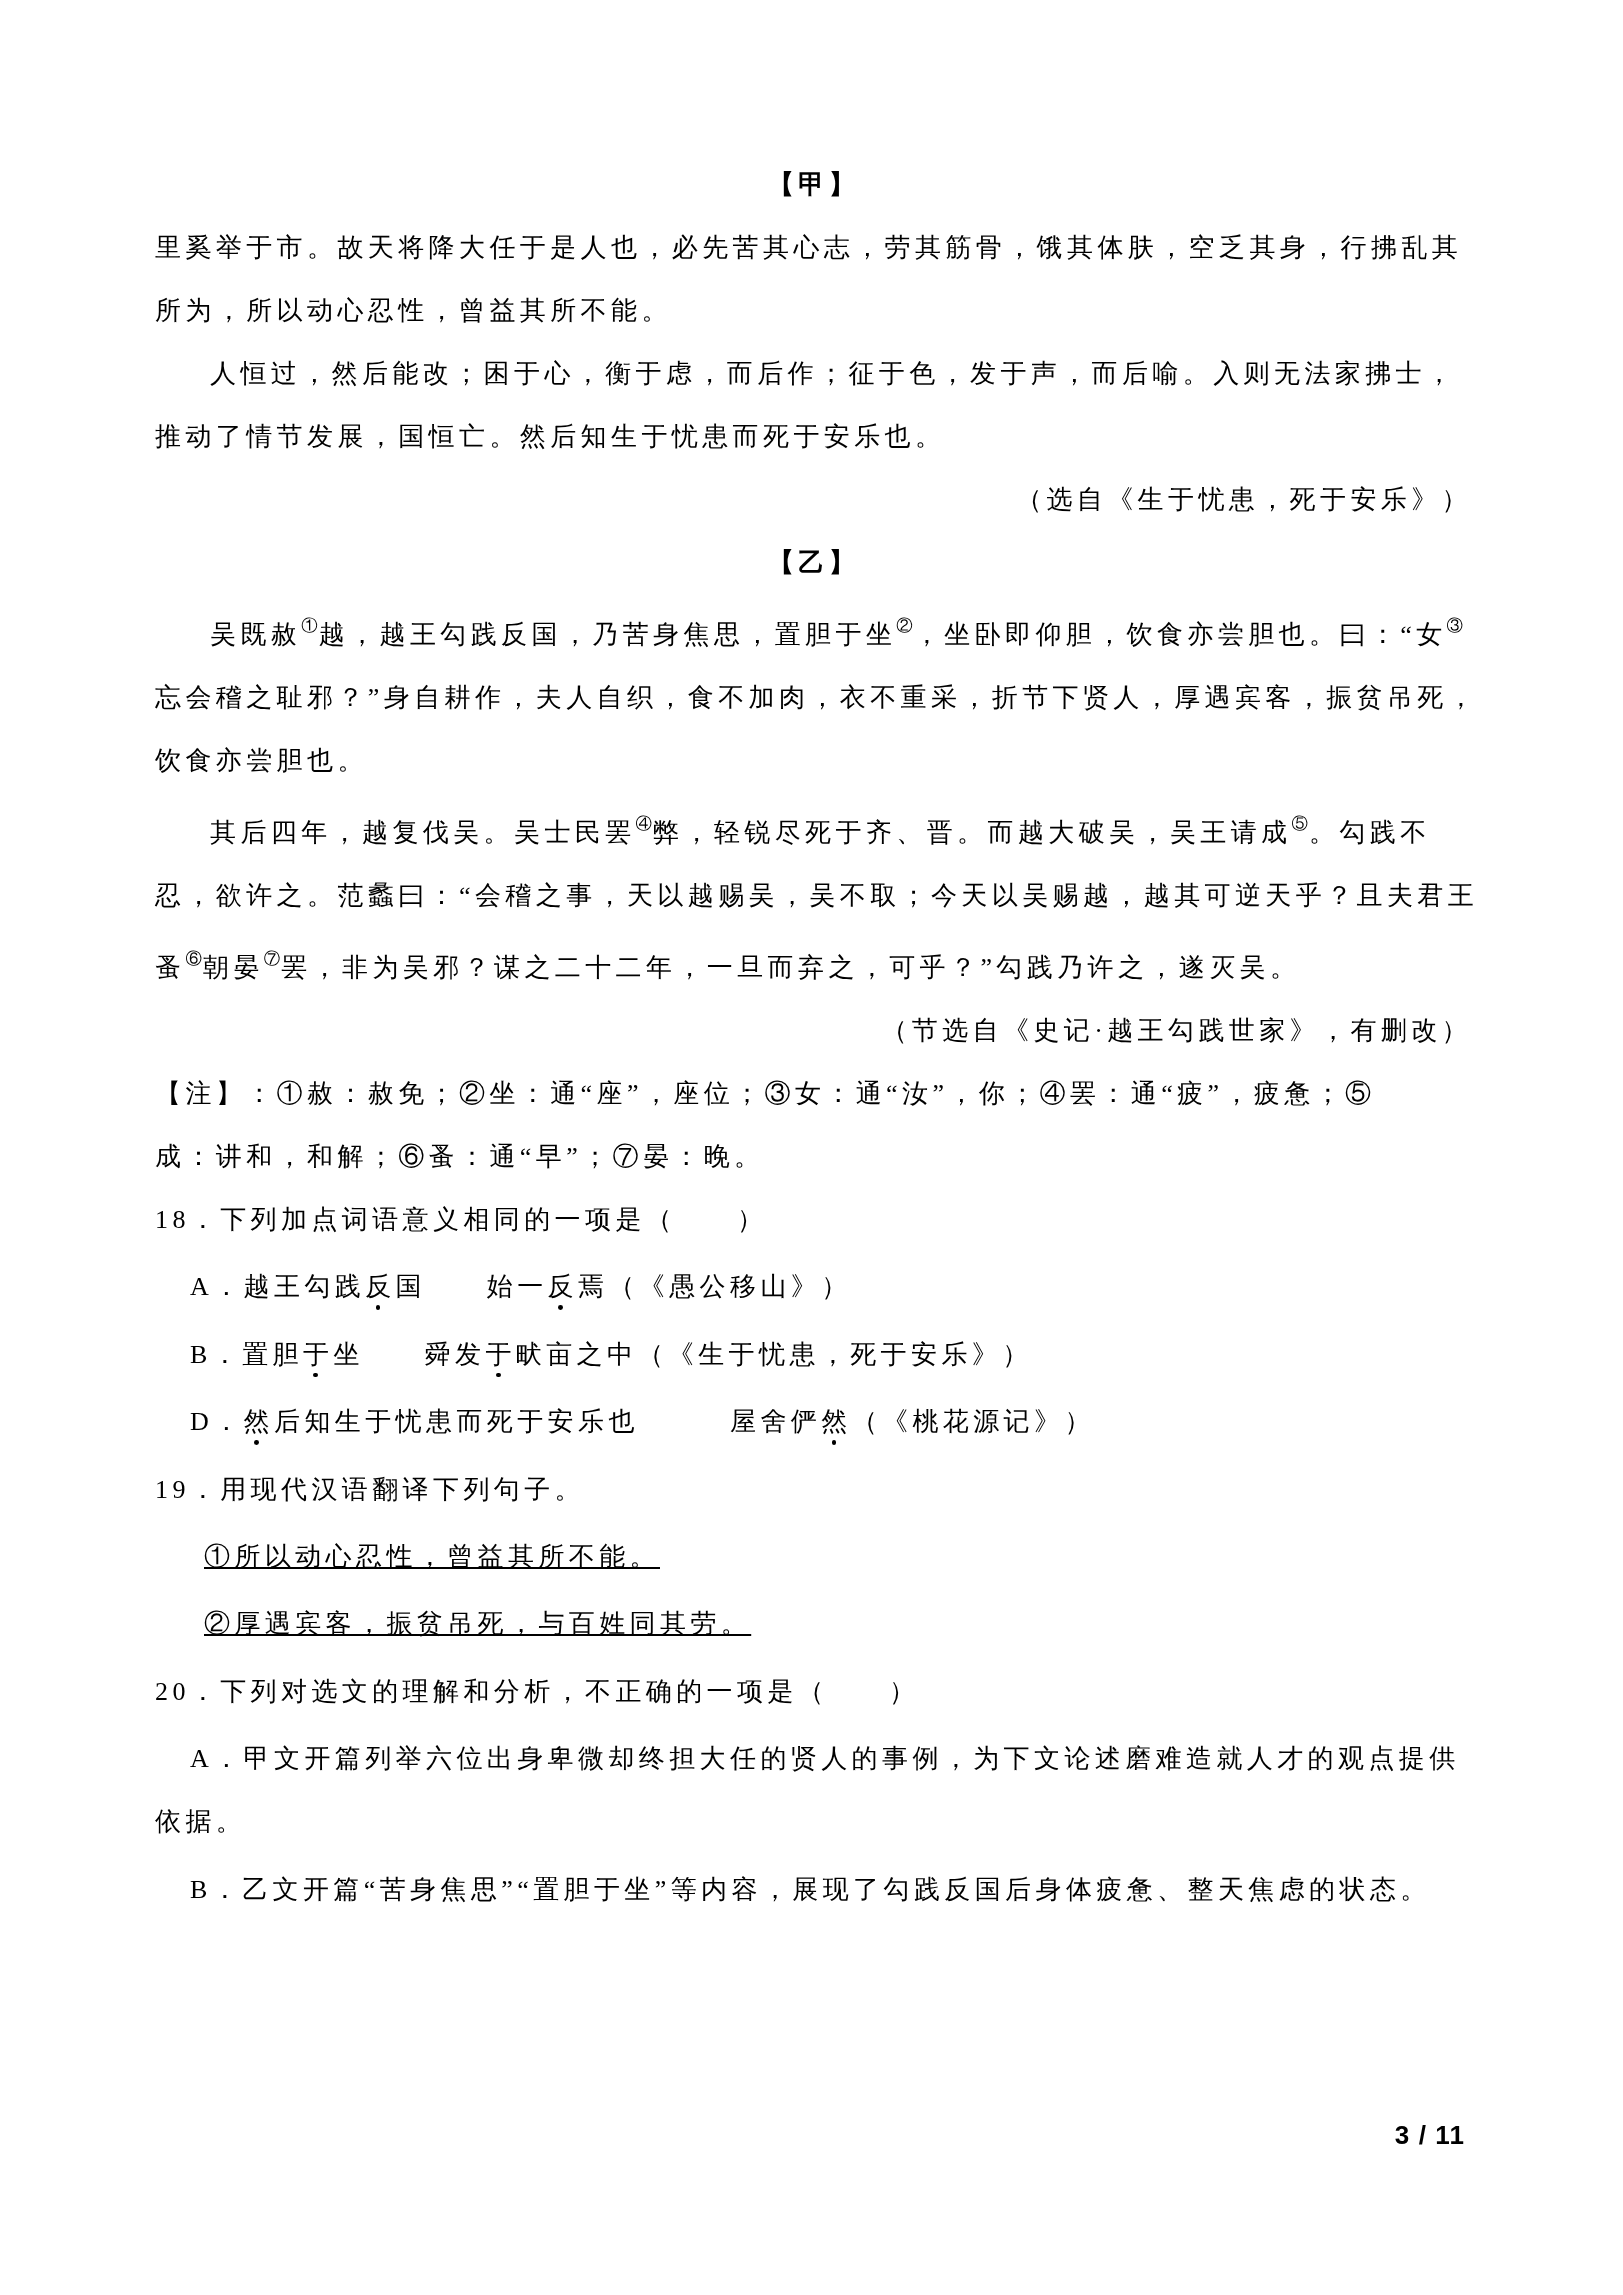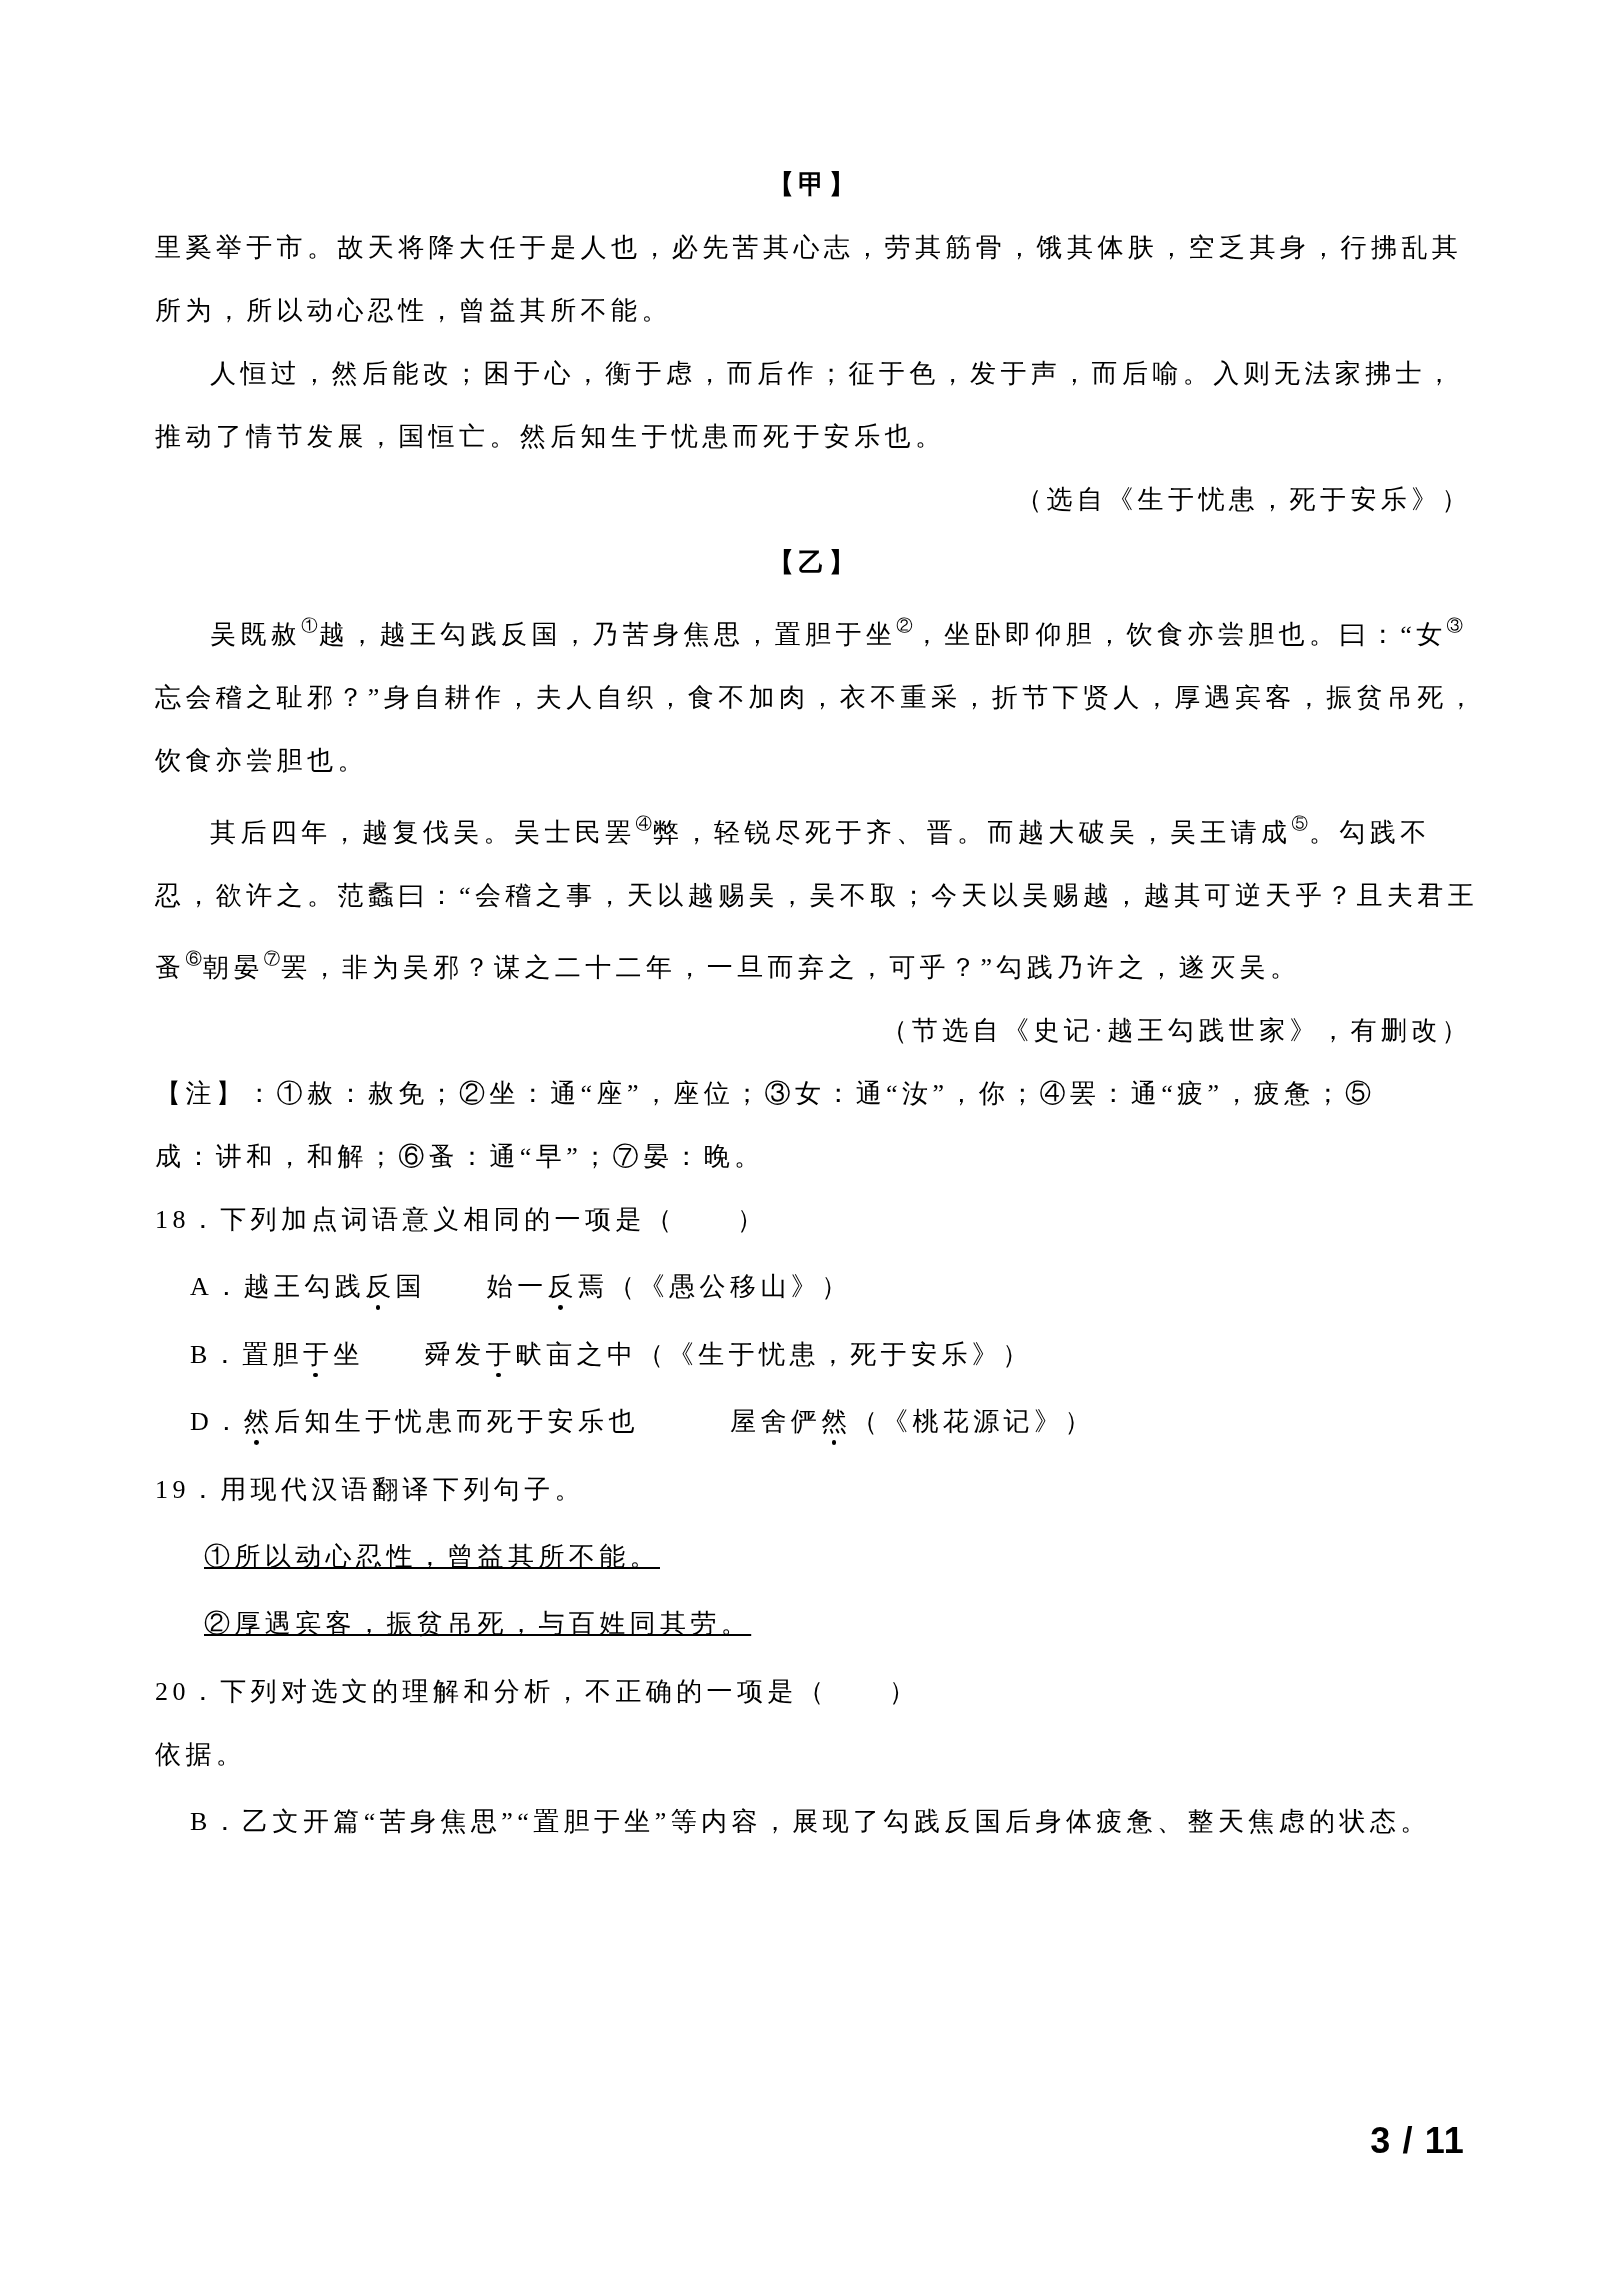--- a/index.html
+++ b/index.html
@@ -47,21 +47,21 @@
     height:4.9px;
     border-radius:50%;
     background:#000;
   }
   .footer{
     position:absolute;
     top:2120px;
     right:158px;
     font-family:"Liberation Sans","DejaVu Sans",sans-serif;
     font-weight:bold;
-    font-size:36px;
+    font-size:26px;
     letter-spacing:1.1px;
   }
 </style>
 </head>
 <body>
 
 <div class="page">
   <div class="content">
 
     <div class="row center bold">【甲】</div>
@@ -96,20 +96,21 @@
     <div class="row opt"><span>B．</span><span>置胆</span><span class="em">于</span><span>坐　　舜发</span><span class="em">于</span><span>畎亩之中（《生于忧患，死于安乐》）</span></div>
 
 
     <div class="row opt"><span>D．</span><span class="em">然</span><span>后知生于忧患而死于安乐也　　　屋舍俨</span><span class="em">然</span><span>（《桃花源记》）</span></div>
 
     <div class="row sp8">19．用现代汉语翻译下列句子。</div>
     <div class="row item">①所以动心忍性，曾益其所不能。</div>
     <div class="row item">②厚遇宾客，振贫吊死，与百姓同其劳。</div>
 
     <div class="row sp8">20．下列对选文的理解和分析，不正确的一项是（　　）</div>
+    <div class="row opt">A．甲文开篇列举六位出身卑微却终担大任的贤人的事例，为下文论述磨难造就人才的观点提供</div>
     <div class="row">依据。</div>
     <div class="row opt">B．乙文开篇“苦身焦思”“置胆于坐”等内容，展现了勾践反国后身体疲惫、整天焦虑的状态。</div>
 
   </div>
 
   <div class="footer">3 / 11</div>
 </div>
 
 
 </body></html>

